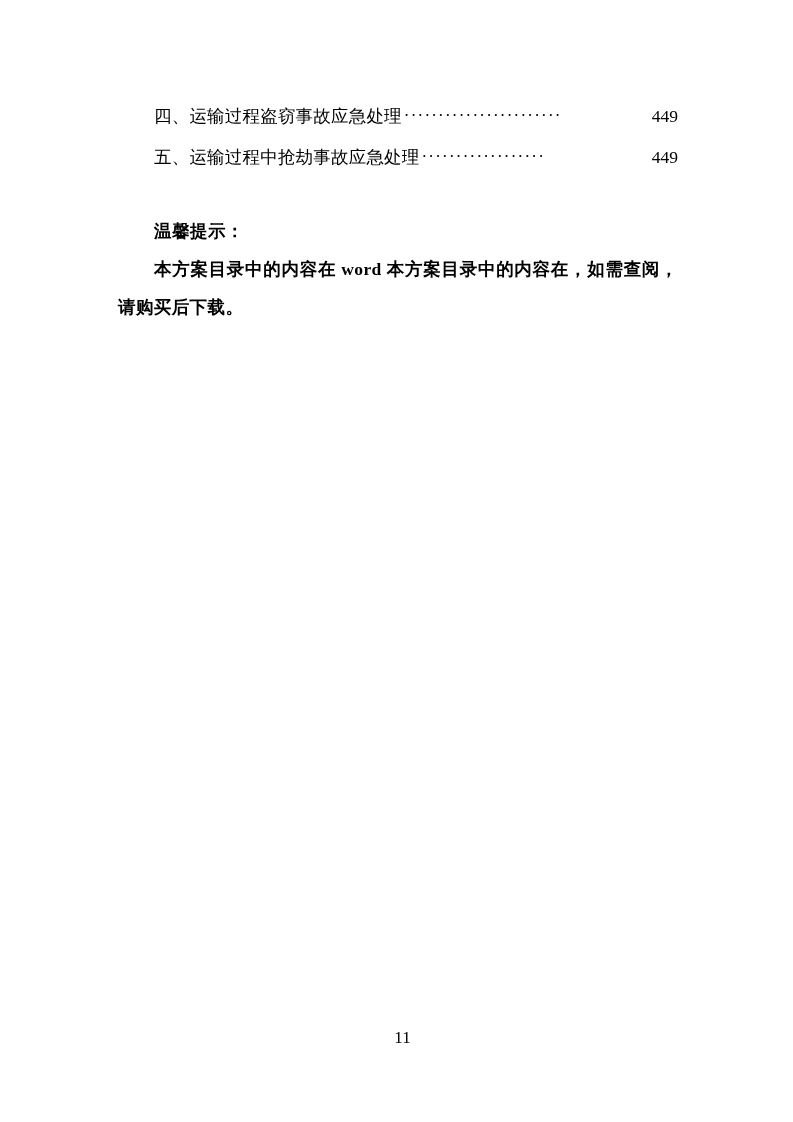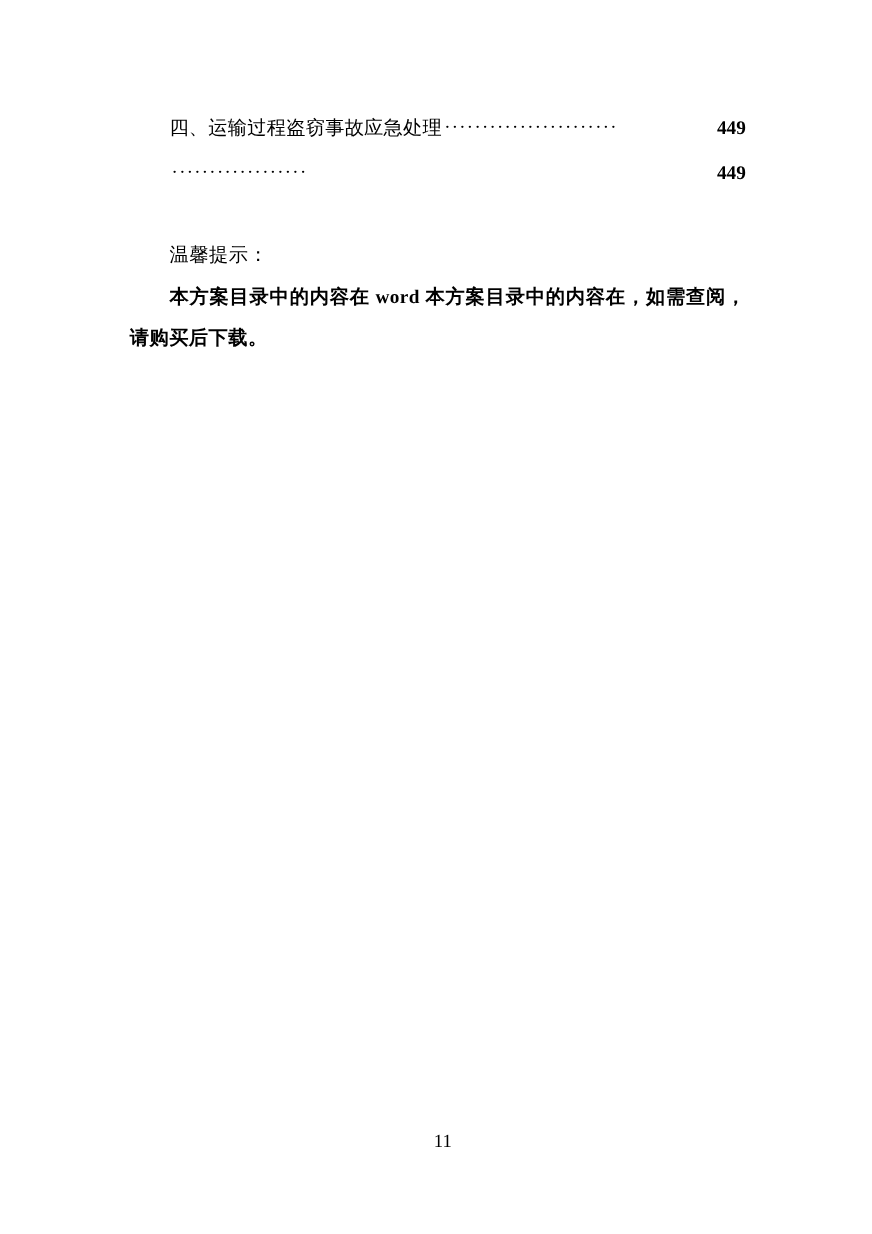--- a/index.html
+++ b/index.html
@@ -45,28 +45,27 @@
     letter-spacing: 1.2px;
     color: #000;
     margin: 0 1px 0 2px;
     position: relative;
     top: -1px;
   }
   .toc-page {
     flex: 0 0 auto;
     font-family: "Liberation Serif", "DejaVu Serif", serif;
     font-size: 17.5px;
-    font-weight: bold;
   }
   
   .notice {
     margin-top: 34px;
   }
   .notice-heading {
-    font-weight: normal;
+    font-weight: bold;
     font-size: 17.5px;
     line-height: 38px;
     padding-left: 36px;
     letter-spacing: 0.5px;
   }
   .notice-body {
     font-weight: bold;
     font-size: 17.5px;
     line-height: 38px;
     text-indent: 36px;
@@ -90,20 +89,21 @@
 
   <div class="content">
 
     <div class="toc-entry">
       <span class="toc-title">四、运输过程盗窃事故应急处理</span>
       <span class="toc-leader">·······················</span>
       <span class="toc-page">449</span>
     </div>
 
     <div class="toc-entry">
+      <span class="toc-title">五、运输过程中抢劫事故应急处理</span>
       <span class="toc-leader">··················</span>
       <span class="toc-page">449</span>
     </div>
 
     <div class="notice">
       <div class="notice-heading">温馨提示：</div>
       <div class="notice-body">本方案目录中的内容在 word 本方案目录中的内容在，如需查阅，请购买后下载。</div>
     </div>
 
   </div>

